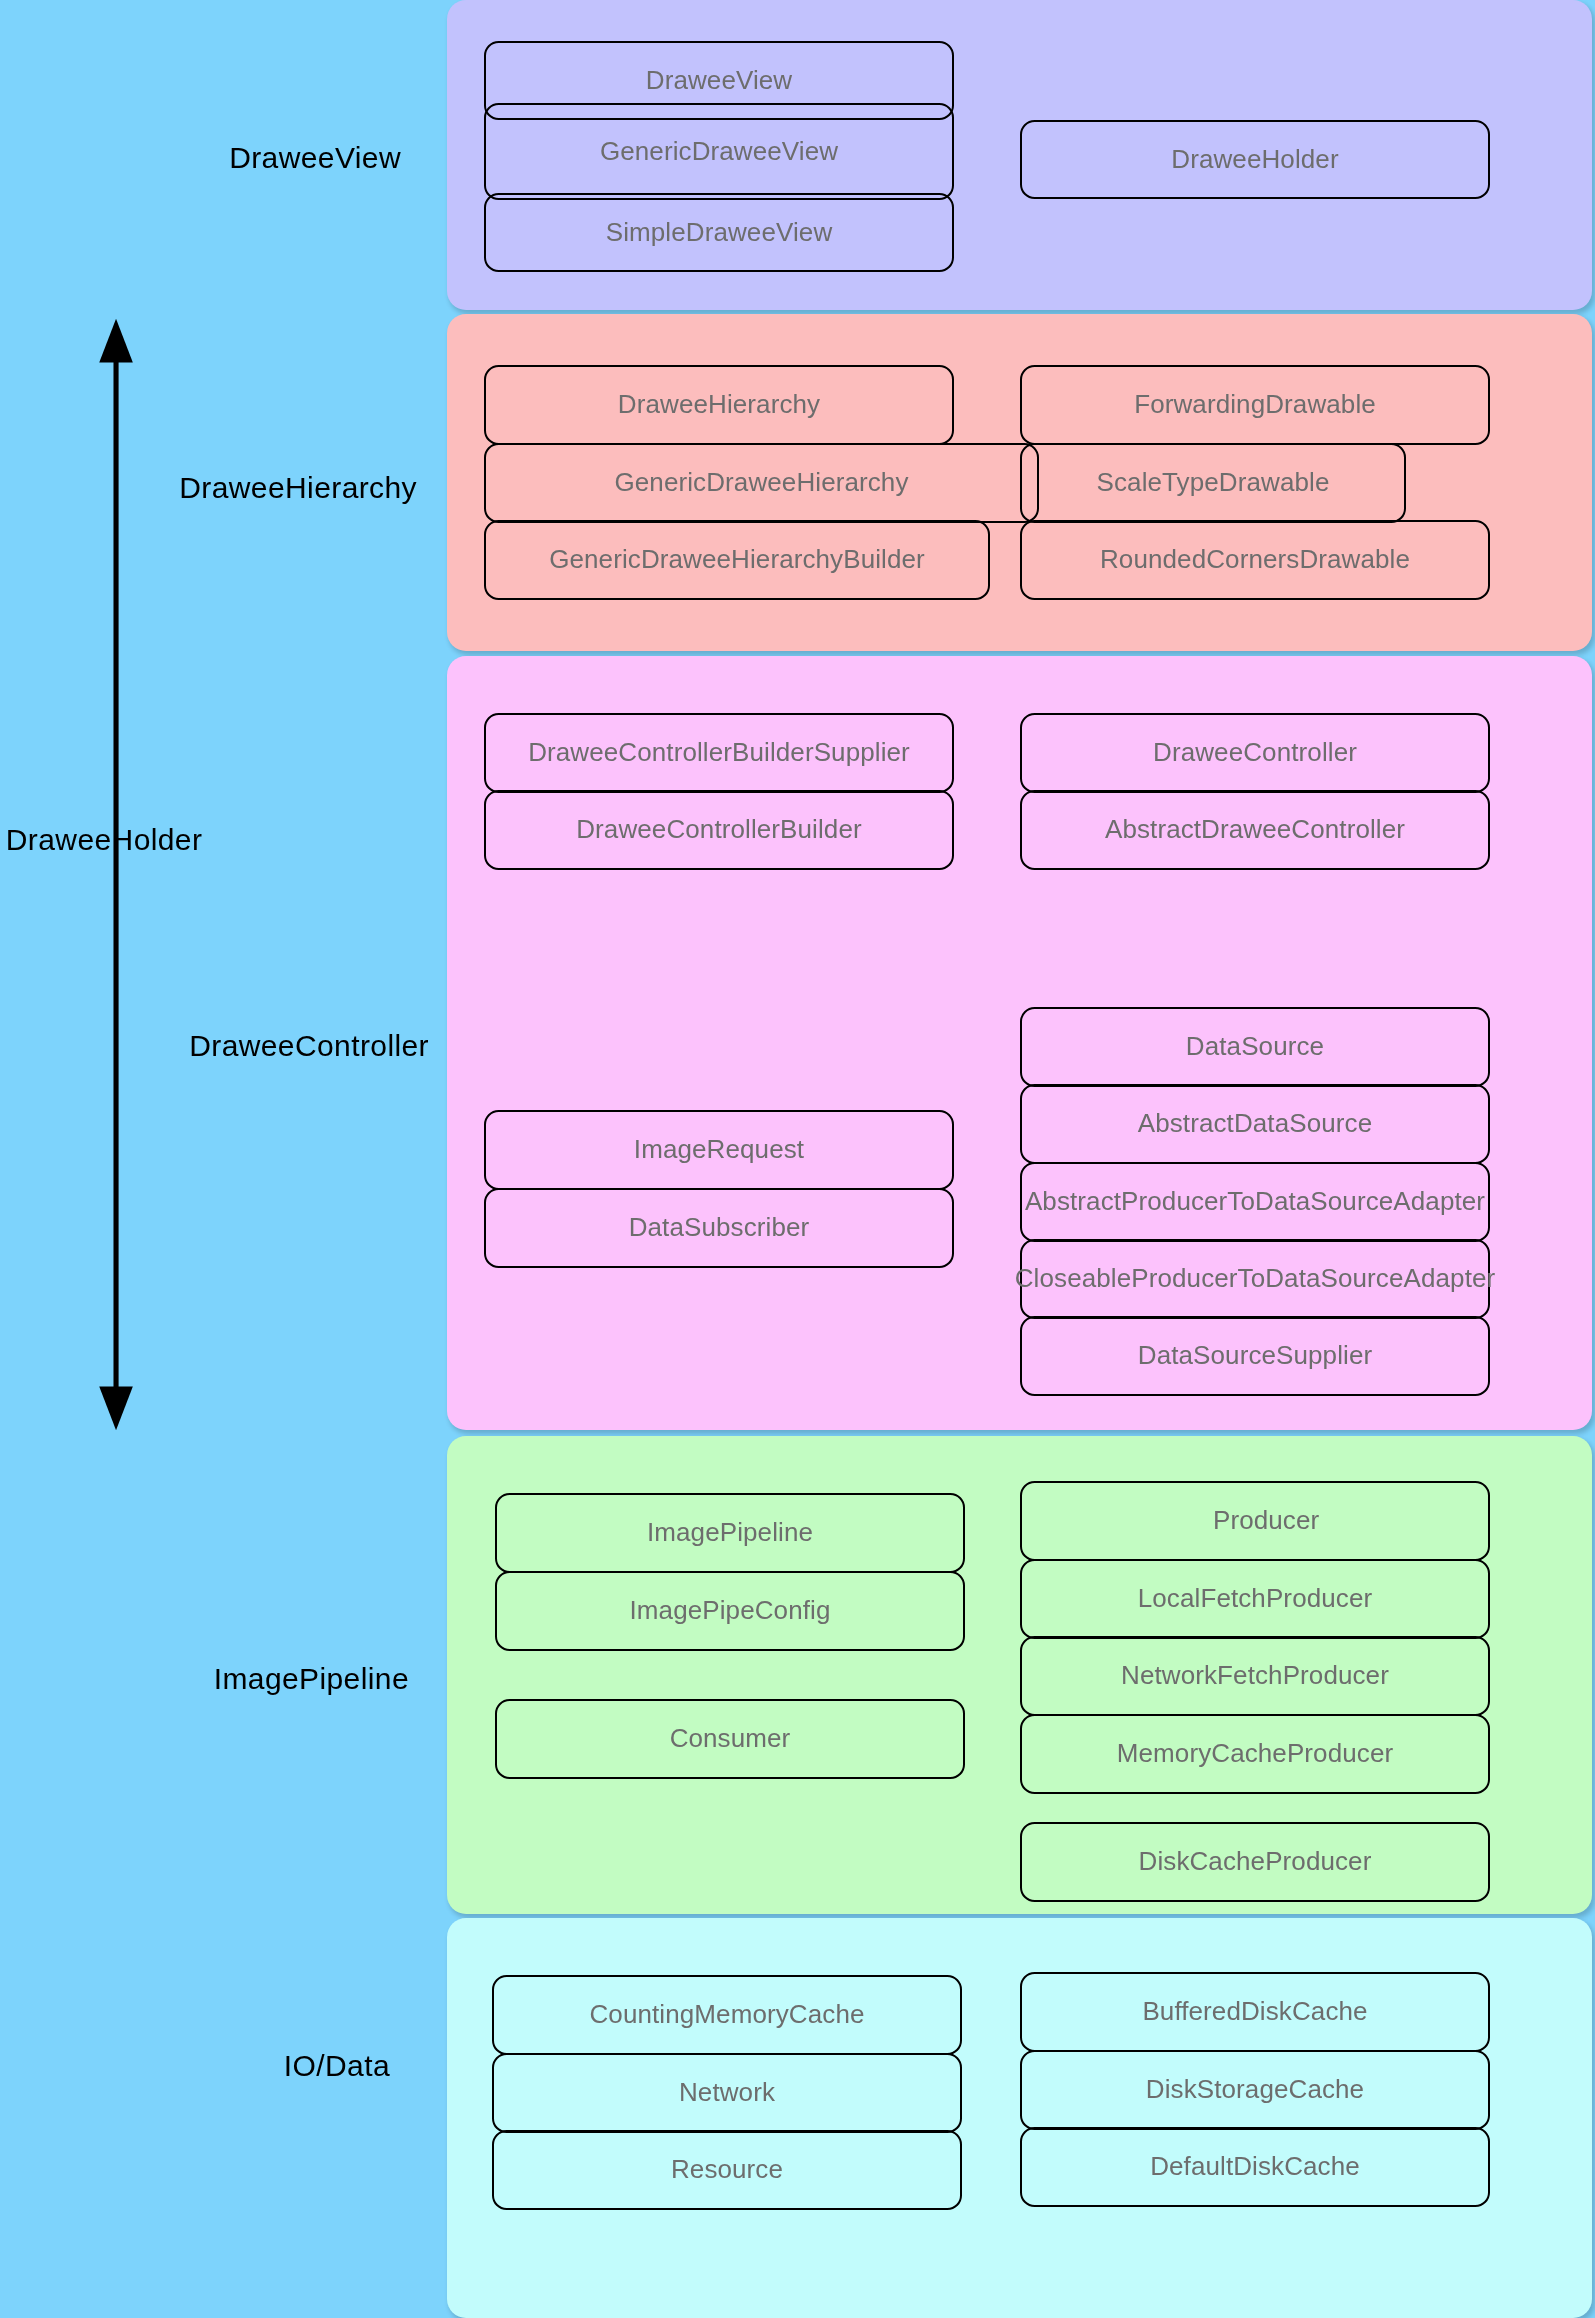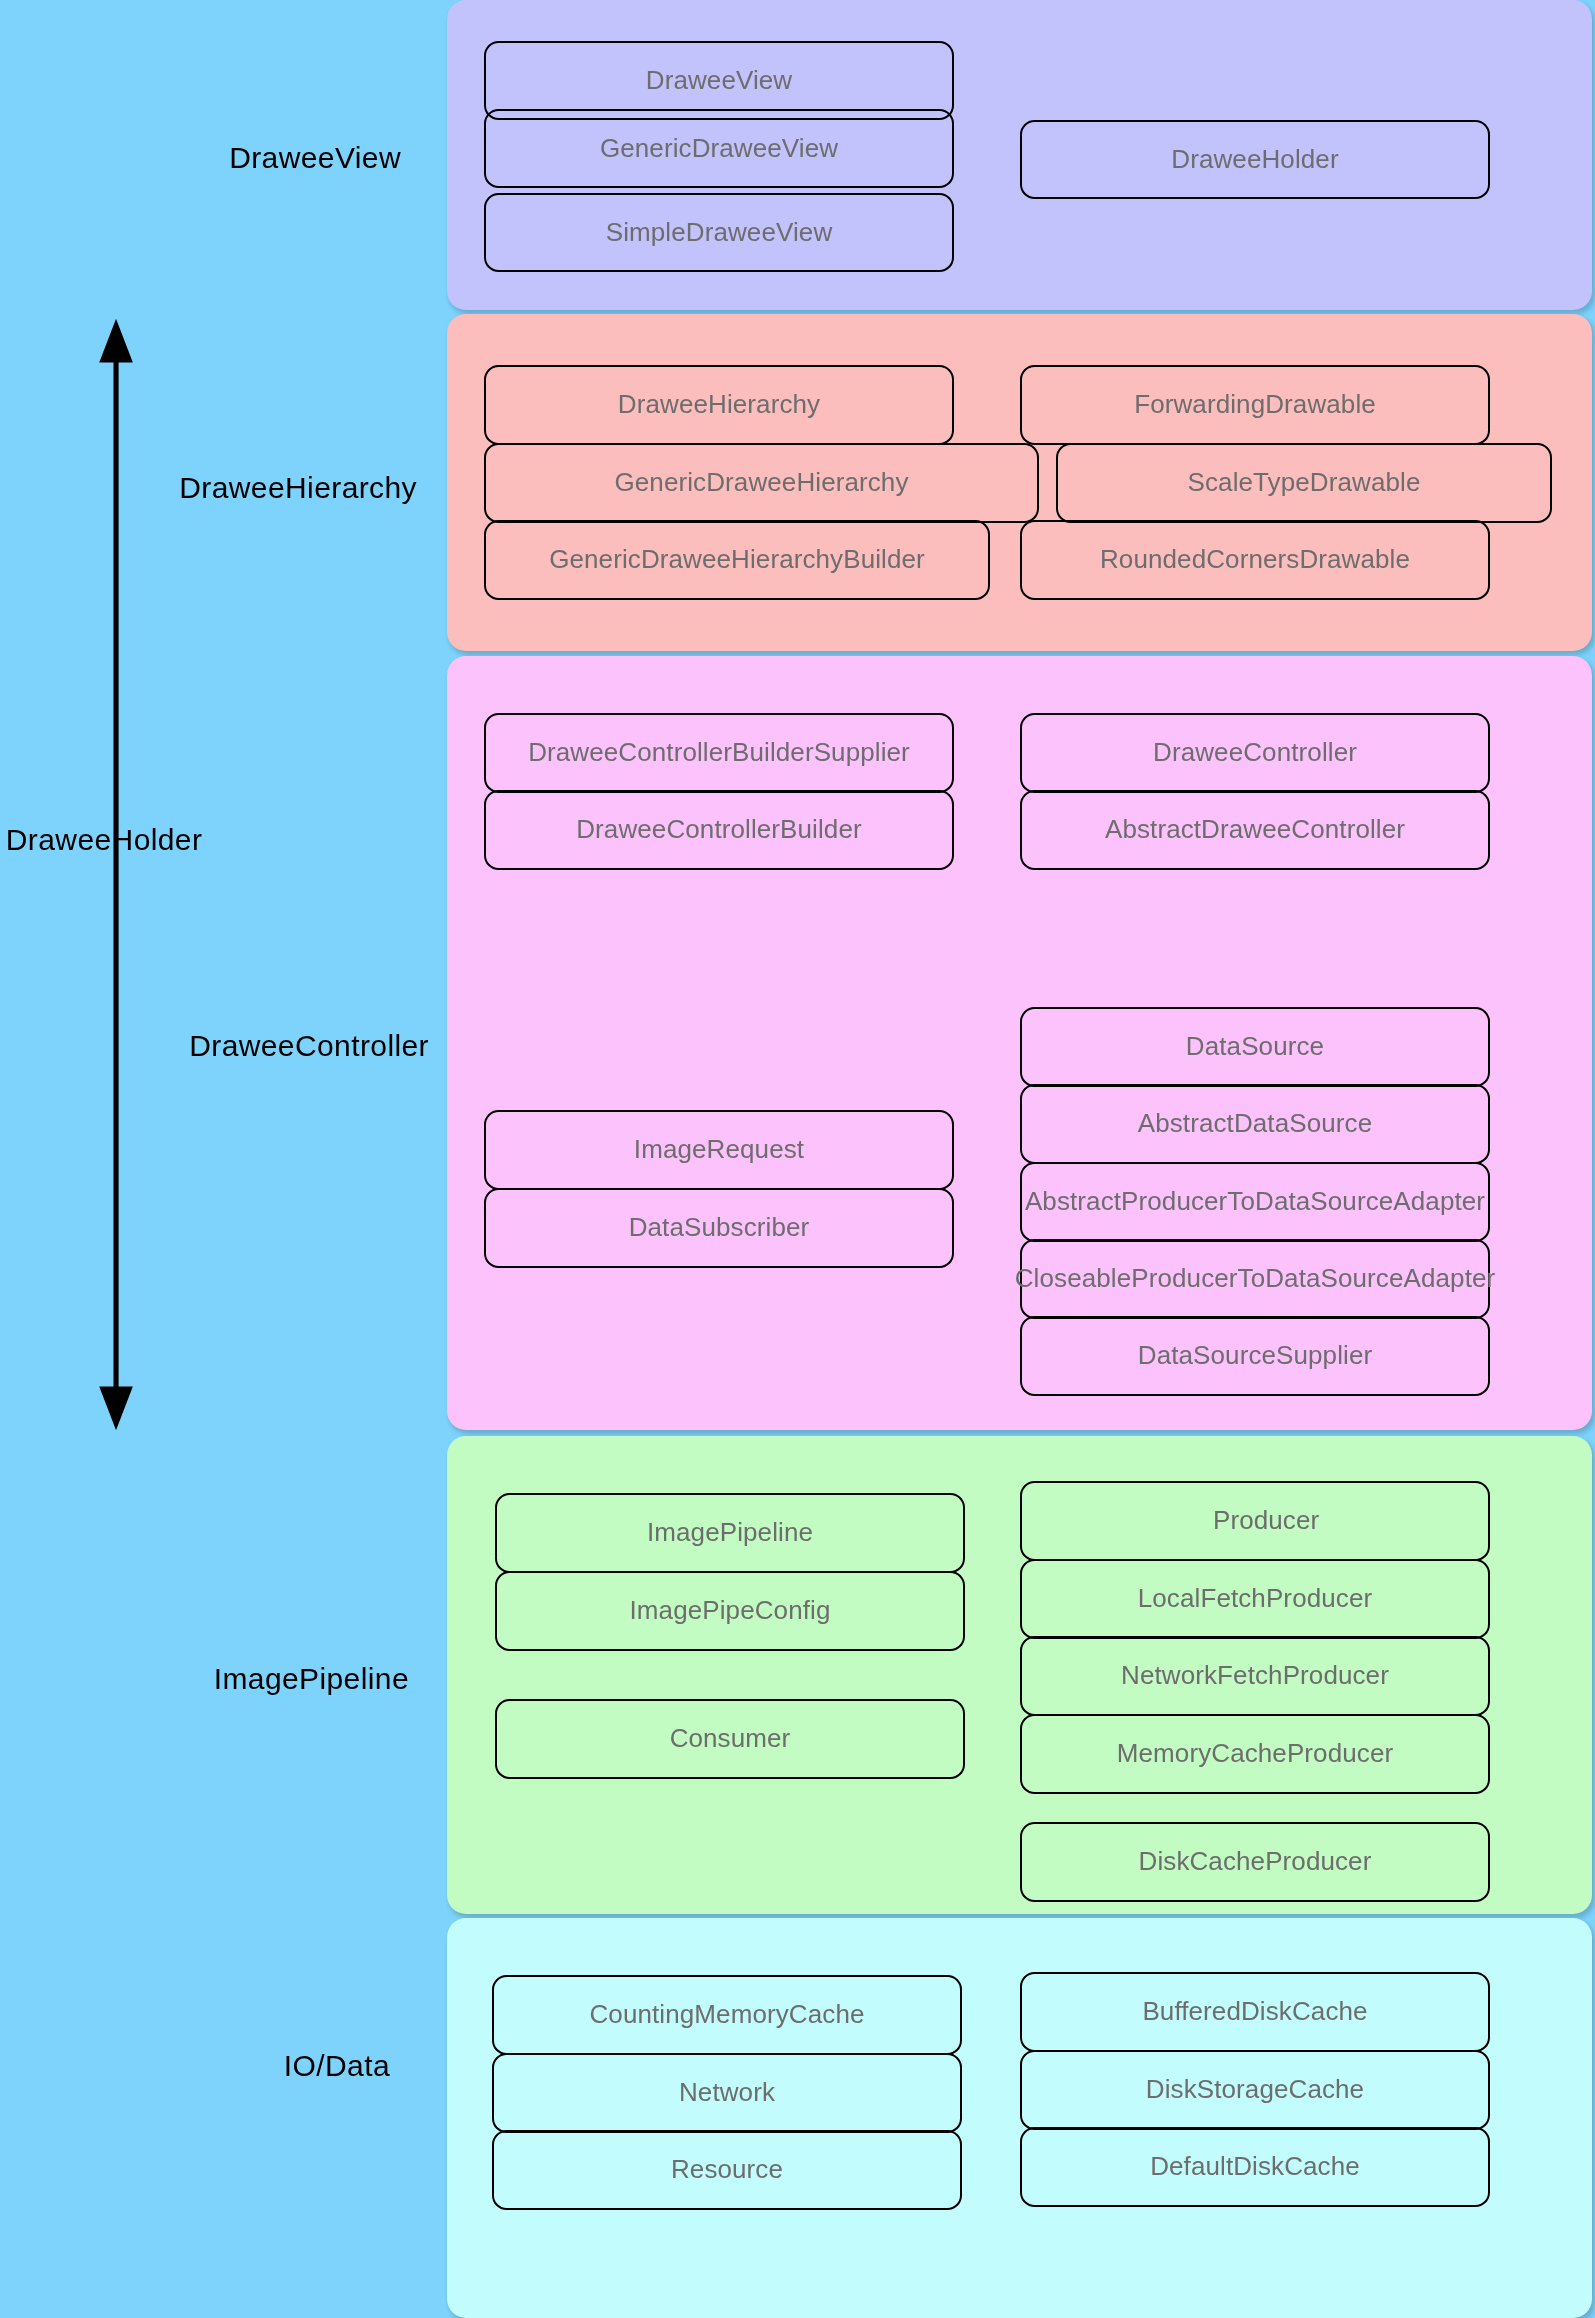--- a/index.html
+++ b/index.html
@@ -69,29 +69,29 @@
   }
 </style>
 </head>
 <body>
 
 <div id="diagram">
 
   <div id="bands-root">
       <div class="band" style="left: 447px; top: 0px; width: 1145px; height: 310px; background: rgb(194, 194, 253);"></div>
       <div class="cls-box" style="left: 484px; top: 41px; width: 470px; height: 79px;">DraweeView</div>
-      <div class="cls-box" style="left: 484px; top: 109px; width: 470px; height: 79px;">GenericDraweeView</div>
+      <div class="cls-box" style="left: 484px; top: 103px; width: 470px; height: 97px;">GenericDraweeView</div>
       <div class="cls-box" style="left: 484px; top: 193px; width: 470px; height: 79px;">SimpleDraweeView</div>
       <div class="cls-box" style="left: 1020px; top: 120px; width: 470px; height: 79px;">DraweeHolder</div>
       <div class="band" style="left: 447px; top: 314px; width: 1145px; height: 337px; background: rgb(252, 189, 189);"></div>
       <div class="cls-box" style="left: 484px; top: 365px; width: 470px; height: 80px;">DraweeHierarchy</div>
       <div class="cls-box" style="left: 484px; top: 443px; width: 555px; height: 80px;">GenericDraweeHierarchy</div>
       <div class="cls-box" style="left: 484px; top: 520px; width: 506px; height: 80px;">GenericDraweeHierarchyBuilder</div>
       <div class="cls-box" style="left: 1020px; top: 365px; width: 470px; height: 80px;">ForwardingDrawable</div>
-      <div class="cls-box" style="left: 1020px; top: 443px; width: 496px; height: 80px; margin-left: 36px;">ScaleTypeDrawable</div>
+      <div class="cls-box" style="left: 1020px; top: 443px; width: 386px; height: 80px;">ScaleTypeDrawable</div>
       <div class="cls-box" style="left: 1020px; top: 520px; width: 470px; height: 80px;">RoundedCornersDrawable</div>
       <div class="band" style="left: 447px; top: 656px; width: 1145px; height: 774px; background: rgb(252, 194, 252);"></div>
       <div class="cls-box" style="left: 484px; top: 713px; width: 470px; height: 80px;">DraweeControllerBuilderSupplier</div>
       <div class="cls-box" style="left: 484px; top: 790px; width: 470px; height: 80px;">DraweeControllerBuilder</div>
       <div class="cls-box" style="left: 484px; top: 1110px; width: 470px; height: 80px;">ImageRequest</div>
       <div class="cls-box" style="left: 484px; top: 1188px; width: 470px; height: 80px;">DataSubscriber</div>
       <div class="cls-box" style="left: 1020px; top: 713px; width: 470px; height: 80px;">DraweeController</div>
       <div class="cls-box" style="left: 1020px; top: 790px; width: 470px; height: 80px;">AbstractDraweeController</div>
       <div class="cls-box" style="left: 1020px; top: 1007px; width: 470px; height: 80px;">DataSource</div>
       <div class="cls-box" style="left: 1020px; top: 1084px; width: 470px; height: 80px;">AbstractDataSource</div>

